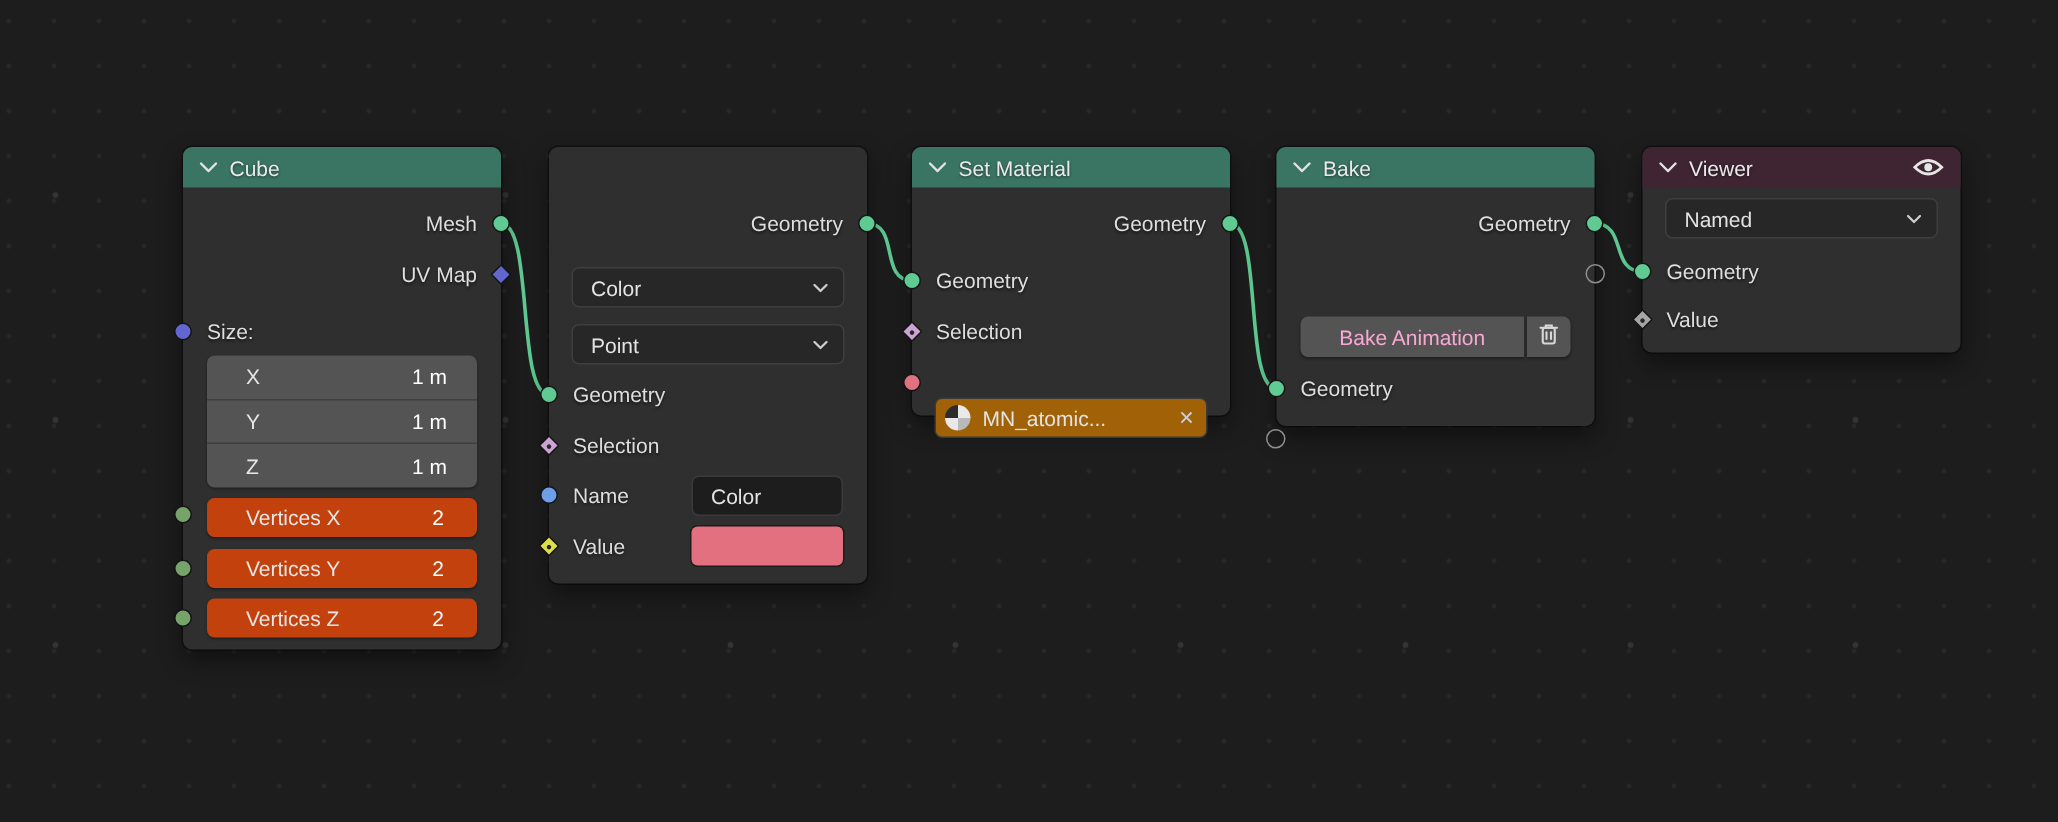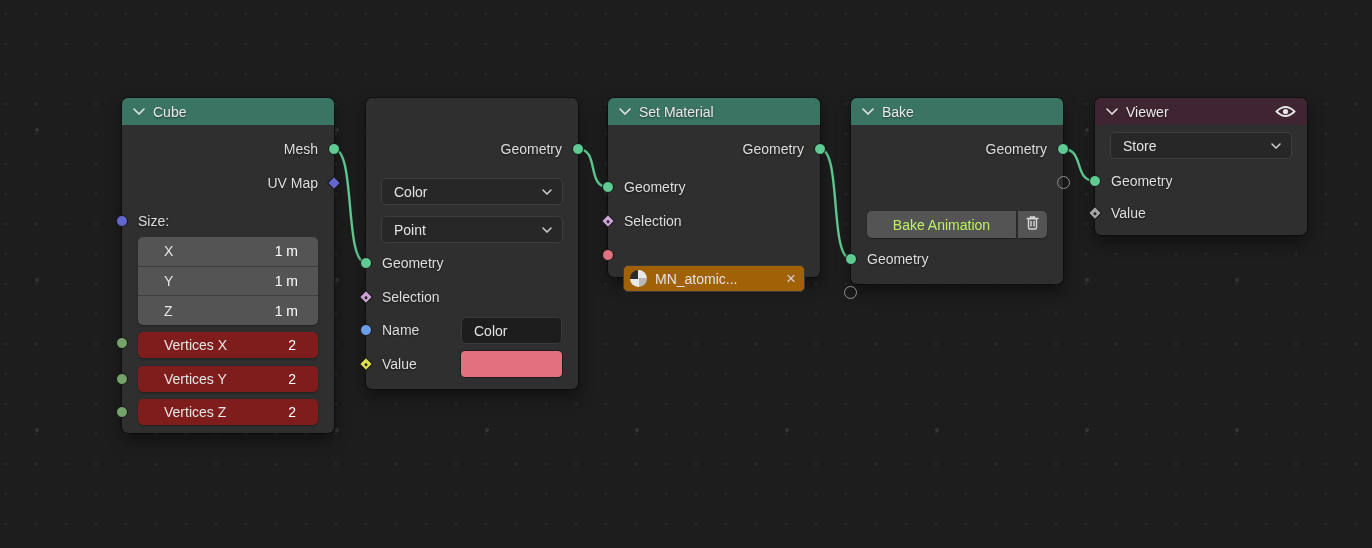--- a/index.html
+++ b/index.html
@@ -43,41 +43,41 @@
     border-radius:50%;background:#262626;}
   .sock.hollow{width:13px;height:13px;background:transparent;border:1.5px solid #8f8f8f;}
   .c-geo{background:#5fcb92;} .c-int{background:#75a36a;} .c-vec{background:#6266cf;}
   .c-sel{background:#cba4d5;} .c-str{background:#6c9fe8;} .c-col{background:#dfdf4a;}
   .c-mat{background:#e0727f;} .c-gray{background:#a5a5a5;}
   .fieldgroup{position:absolute;left:16px;width:180px;background:#545454;border-radius:5px;
     display:flex;flex-direction:column;overflow:hidden;box-shadow:0 1px 2px rgba(0,0,0,.35);}
   .fieldgroup .frow{flex:1;display:flex;align-items:center;justify-content:space-between;
     padding:0 20px 0 26px;}
   .fieldgroup .frow + .frow{border-top:1px solid #3e3e3e;}
-  .btnfield{position:absolute;left:16px;width:180px;height:26px;background:#7f1d1d;border-radius:5px;
+  .btnfield{position:absolute;left:16px;width:180px;height:26px;background:#c2410c;border-radius:5px;
     display:flex;align-items:center;justify-content:space-between;padding:0 22px 0 26px;
     box-shadow:0 1px 2px rgba(0,0,0,.35);}
   .flabel{color:#e6e6e6;} .fval{color:#ffffff;margin-left:44px;}
   .dropdown{position:absolute;left:15px;width:182px;height:27px;background:#272727;
     border:1px solid #3e3e3e;border-radius:5px;display:flex;align-items:center;
     padding:0 10px 0 12px;color:#e3e3e3;}
   .dropdown .dlabel{flex:1;}
   .textfield{position:absolute;background:#1d1d1d;border:1px solid #3a3a3a;border-radius:5px;
     display:flex;align-items:center;padding:0 12px;color:#e3e3e3;}
   .swatch{position:absolute;border-radius:4px;box-shadow:0 0 0 1px rgba(0,0,0,.4);}
   .matfield{position:absolute;left:15px;width:182px;height:27px;background:#a16207;
     border:1px solid #3a3a3a;border-radius:5px;display:flex;align-items:center;
     padding:0 8px 0 6px;color:#e3e3e3;gap:8px;margin-top:24px;}
   .matfield .sphere{width:17px;height:17px;border-radius:50%;flex:none;
     background:conic-gradient(#e9e9e9 0 25%, #b9b9b9 25% 50%, #e9e9e9 50% 75%, #2c2c2c 75% 100%);}
   .matfield .mname{flex:1;white-space:nowrap;overflow:hidden;}
   .matfield .xbtn{color:#cfcfcf;font-size:17px;line-height:17px;cursor:default;}
   .bakebar{position:absolute;left:16px;width:180px;height:27px;display:flex;gap:2px;}
   .bakebtn{flex:1;background:#545454;border-radius:5px 0 0 5px;display:flex;align-items:center;
-    justify-content:center;color:#bef264;box-shadow:0 1px 2px rgba(0,0,0,.35);}
+    justify-content:center;color:#f9a8d4;box-shadow:0 1px 2px rgba(0,0,0,.35);}
   .trashbtn{width:29px;background:#545454;border-radius:0 5px 5px 0;display:flex;align-items:center;
     justify-content:center;box-shadow:0 1px 2px rgba(0,0,0,.35);}
   .eye{margin-left:auto;display:flex;align-items:center;}
 </style>
 </head>
 <body>
 
 <div class="canvas">
 
   <svg class="links" width="1372" height="548">
@@ -247,21 +247,21 @@
       </span>
       <span class="ttl">Viewer</span>
       <span class="eye">
         <svg width="21" height="15" viewBox="0 0 21 15">
           <path d="M1.5,7.5 Q10.5,-1.5 19.5,7.5 Q10.5,16.5 1.5,7.5 Z" fill="none" stroke="#e6e6e6" stroke-width="1.8"></path>
           <circle cx="10.5" cy="7.5" r="2.6" fill="#e6e6e6"></circle>
         </svg>
       </span>
     </div>
     <div class="dropdown" style="top:34px">
-      <span class="dlabel">Store</span>
+      <span class="dlabel">Named</span>
       <span class="chev">
         <svg width="10" height="6" viewBox="0 0 10 6">
             <polyline points="1,1 5,5 9,1" fill="none" stroke="#cfcfcf" stroke-width="1.5" stroke-linecap="round"></polyline>
           </svg>
       </span>
     </div>
     <div class="srow in" style="top:73px">Geometry</div>
     <span class="sock c-geo" style="left:-6px;top:77px"></span>
     <div class="srow in" style="top:105px">Value</div>
     <span class="sock diamond c-gray" style="left:-5px;top:110px">

